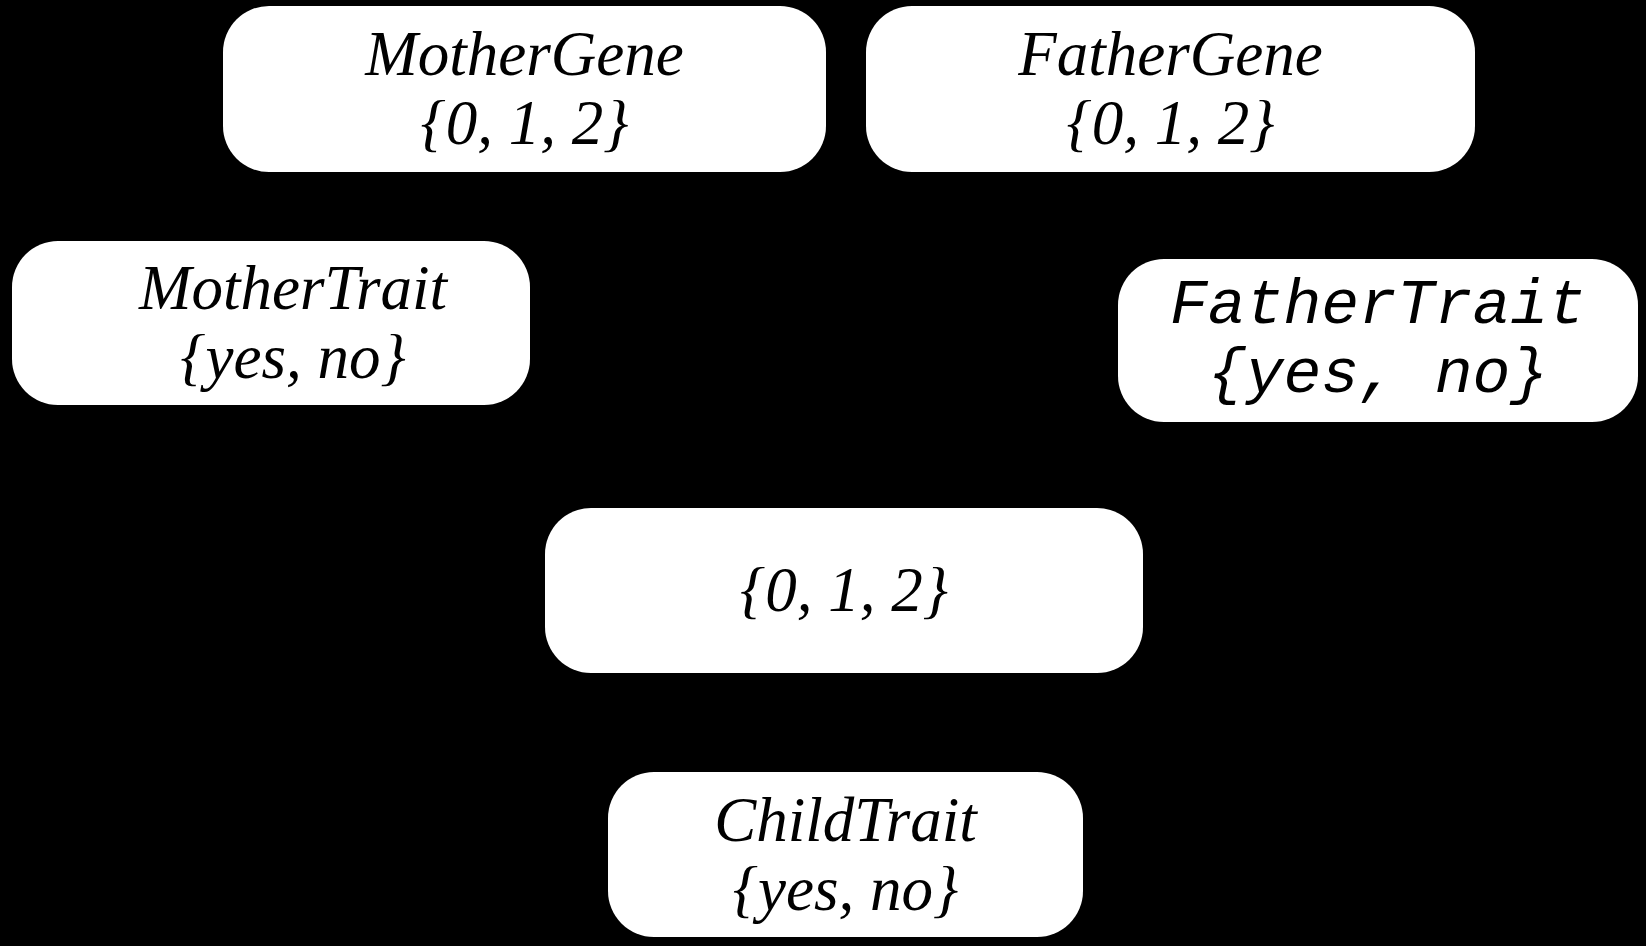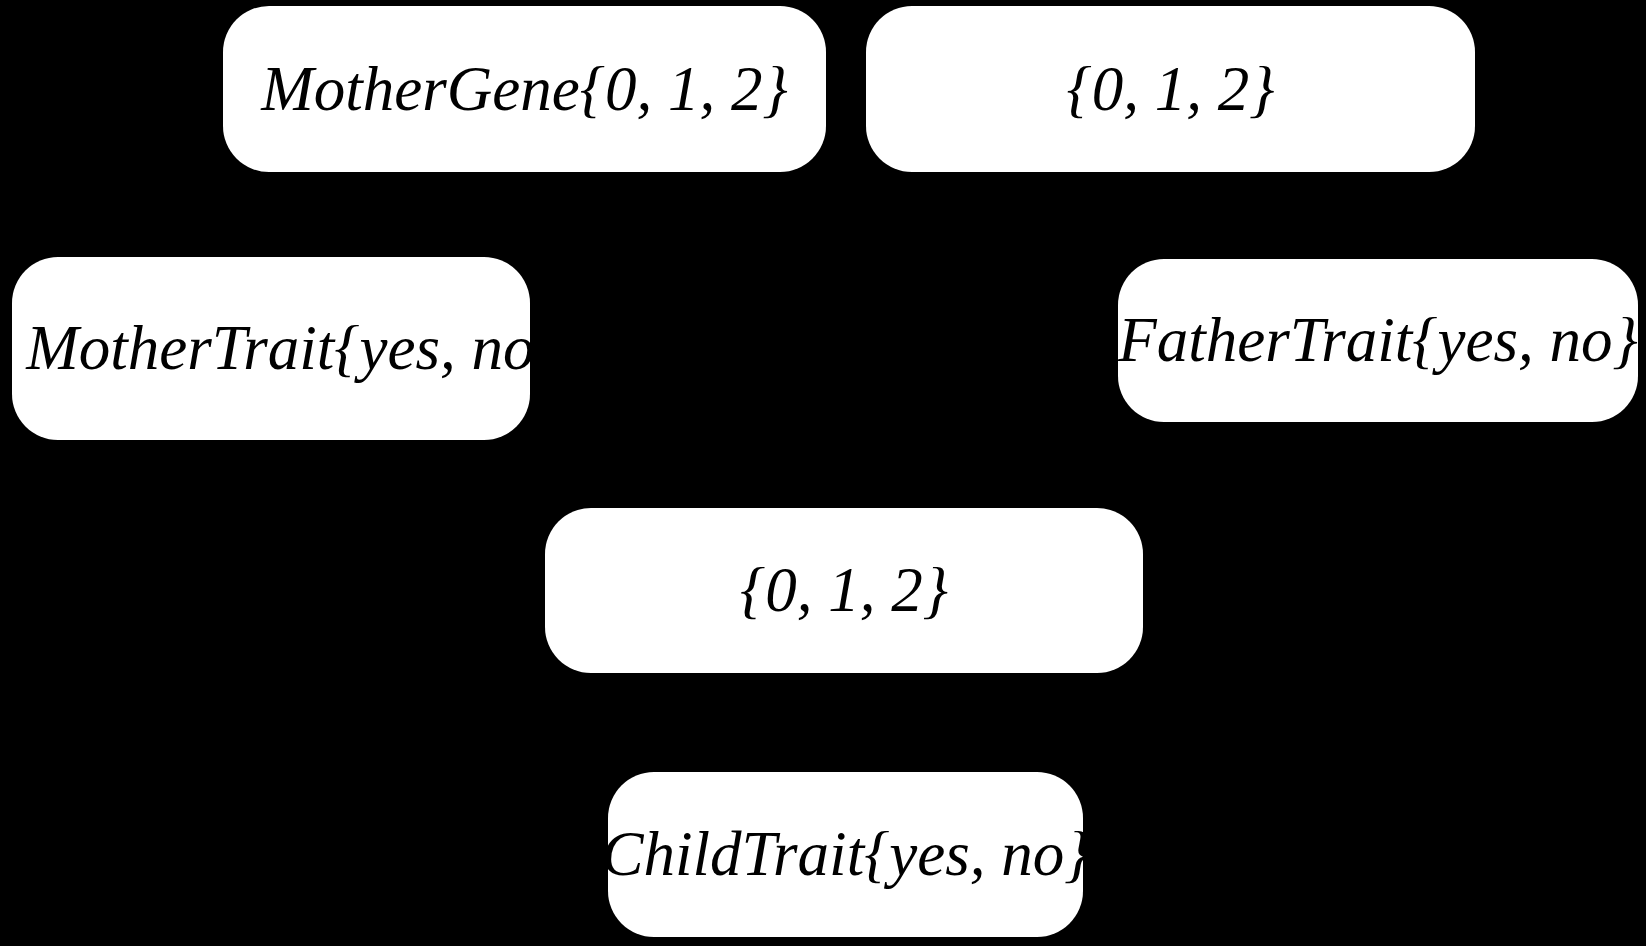--- a/index.html
+++ b/index.html
@@ -13,53 +13,54 @@
     background: #000000;
     overflow: hidden;
     font-family: "Liberation Serif", "DejaVu Serif", serif;
   }
   .node {
     position: absolute;
     background: #ffffff;
     color: #000000;
     border-radius: 46px;
     display: flex;
-    flex-direction: row;
+    flex-direction: column;
     align-items: center;
     justify-content: center;
     text-align: center;
     font-style: italic;
     font-size: 63px;
     line-height: 69px;
     box-sizing: border-box;
   }
   .node .node-label,
   .node .node-domain {
     display: block;
     white-space: nowrap;
   }
   
   #node-mother-gene  { left: 223px;  top: 6px;   width: 603px; height: 166px; }
   #node-father-gene  { left: 866px;  top: 6px;   width: 609px; height: 166px; }
-  #node-mother-trait { left: 12px;   top: 257px; width: 518px; height: 183px; padding-left: 44px; }
-  #node-father-trait { left: 1118px; top: 259px; width: 520px; height: 163px; }
+  #node-mother-trait { left: 12px;   top: 241px; width: 518px; height: 164px; padding-left: 44px; }
+  #node-father-trait { left: 1118px; top: 259px; width: 520px; height: 163px; font-family: Liberation Mono, monospace; }
   #node-child-gene   { left: 545px;  top: 508px; width: 598px; height: 165px; }
   #node-child-trait  { left: 608px;  top: 772px; width: 475px; height: 165px; justify-content: center; }
 </style>
 </head>
 <body>
 
 <div class="canvas">
 
   <div class="node" id="node-mother-gene">
     <span class="node-label">MotherGene</span>
     <span class="node-domain">{0, 1, 2}</span>
   </div>
 
   <div class="node" id="node-father-gene">
+    <span class="node-label">FatherGene</span>
     <span class="node-domain">{0, 1, 2}</span>
   </div>
 
   <div class="node" id="node-mother-trait">
     <span class="node-label">MotherTrait</span>
     <span class="node-domain">{yes, no}</span>
   </div>
 
   <div class="node" id="node-father-trait">
     <span class="node-label">FatherTrait</span>

